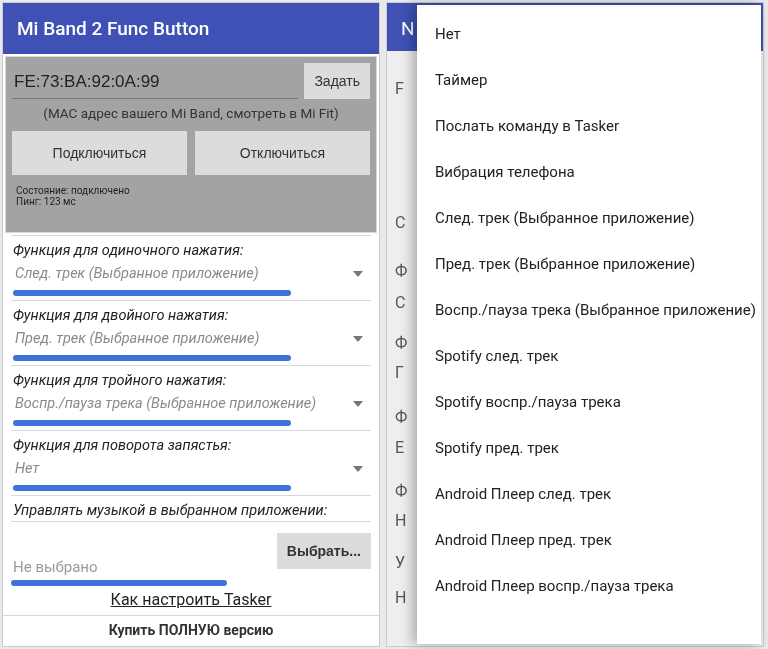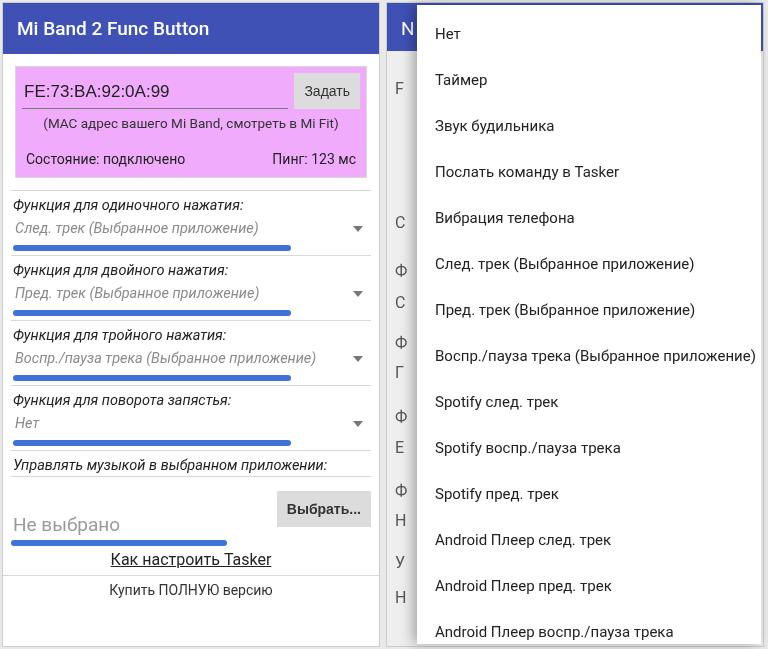--- a/index.html
+++ b/index.html
@@ -25,24 +25,24 @@
   }
   
   .appbar {
     background: #3f51b5;
     color: #fff;
     font-size: 19px;
     padding: 14px 14px;
     font-weight: 500;
   }
   .card {
-    margin: 12px;
-    background: #f0abfc;
+    margin: 2px;
+    background: #a3a3a3;
     border: 1px solid #d8d8d8;
-    padding: 6px 6px 8px 6px;
+    padding: 6px 6px 23px 6px;
   }
   .macrow {
     display: flex;
     align-items: stretch;
     gap: 6px;
   }
   .macinput {
     flex: 1;
     font-size: 17px;
     padding: 6px 2px 4px 2px;
@@ -66,23 +66,24 @@
     margin: 6px 0 10px 0;
   }
   .btnrow {
     display: flex;
     gap: 8px;
   }
   .btnrow .btn { flex:1; padding:14px 0; }
   .statusrow {
     display: flex;
     justify-content: space-between;
-    font-size: 14px;
+    font-size: 10px;
     color: #222;
     padding: 10px 4px 2px 4px;
+    flex-direction: column;
   }
   .section {
     margin: 0 8px;
     border-top: 1px solid #d8d8d8;
     padding: 6px 2px 0 2px;
     font-style: italic;
   }
   .seclabel {
     font-size: 14.5px;
     color: #222;
@@ -116,32 +117,32 @@
     margin: 4px 0 4px 0;
   }
   .musicrow {
     display:flex;
     align-items:center;
     gap:6px;
     margin: 0 8px;
     border-top:1px solid #d8d8d8;
     padding:4px 0 0 0;
   }
-  .musicrow .none { flex:1; color:#9a9a9a; font-size:19px; padding-left:2px;margin-top:32px;}
+  .musicrow .none { flex:1; color:#9a9a9a; font-size:15px; padding-left:2px;margin-top:32px;}
   .taskerlink {
     text-align:center;
     font-size:16px;
     text-decoration: underline;
     color:#222;
     margin-top:0;
   }
   .buyfull {
     text-align:center;
     font-size:14px;
-    font-weight:400;
+    font-weight:700;
     color:#333;
     border-top:1px solid #d8d8d8;
     margin-top:6px;
     padding-top:6px;
   }
   
   .phone.right {
     background:#eeeeee;
   }
   .appbar2 {
@@ -182,20 +183,24 @@
     <div class="appbar">
       <span>Mi Band 2 Func Button</span>
     </div>
 
     <div class="card">
       <div class="macrow">
         <input class="macinput" value="FE:73:BA:92:0A:99" style="">
         <button class="btn">Задать</button>
       </div>
       <div class="hint">(MAC адрес вашего Mi Band, смотреть в Mi Fit)</div>
+      <div class="btnrow">
+        <button class="btn">Подключиться</button>
+        <button class="btn">Отключиться</button>
+      </div>
       <div class="statusrow">
         <span>Состояние: подключено</span>
         <span>Пинг: 123 мс</span>
       </div>
     </div>
 
     <div class="section">
       <div class="seclabel">Функция для одиночного нажатия:</div>
       <div class="dropdown">
         <span class="dropval">След. трек (Выбранное приложение)</span>
@@ -260,21 +265,20 @@
         <span class="ghost" style="top: 435px;">Е</span>
         <span class="ghost" style="top: 478px;">Ф</span>
         <span class="ghost" style="top: 508px;">Н</span>
         <span class="ghost" style="top: 550px;">У</span>
         <span class="ghost" style="top: 585px;">Н</span>
       </div>
     <div class="dialog">
       <div id="options-list">
           <div class="optrow">Нет</div>
           <div class="optrow">Таймер</div>
-          <div class="optrow">Звук будильника</div>
           <div class="optrow">Послать команду в Tasker</div>
           <div class="optrow">Вибрация телефона</div>
           <div class="optrow">След. трек (Выбранное приложение)</div>
           <div class="optrow">Пред. трек (Выбранное приложение)</div>
           <div class="optrow">Воспр./пауза трека (Выбранное приложение)</div>
           <div class="optrow">Spotify след. трек</div>
           <div class="optrow">Spotify воспр./пауза трека</div>
           <div class="optrow">Spotify пред. трек</div>
           <div class="optrow">Android Плеер след. трек</div>
           <div class="optrow">Android Плеер пред. трек</div>

